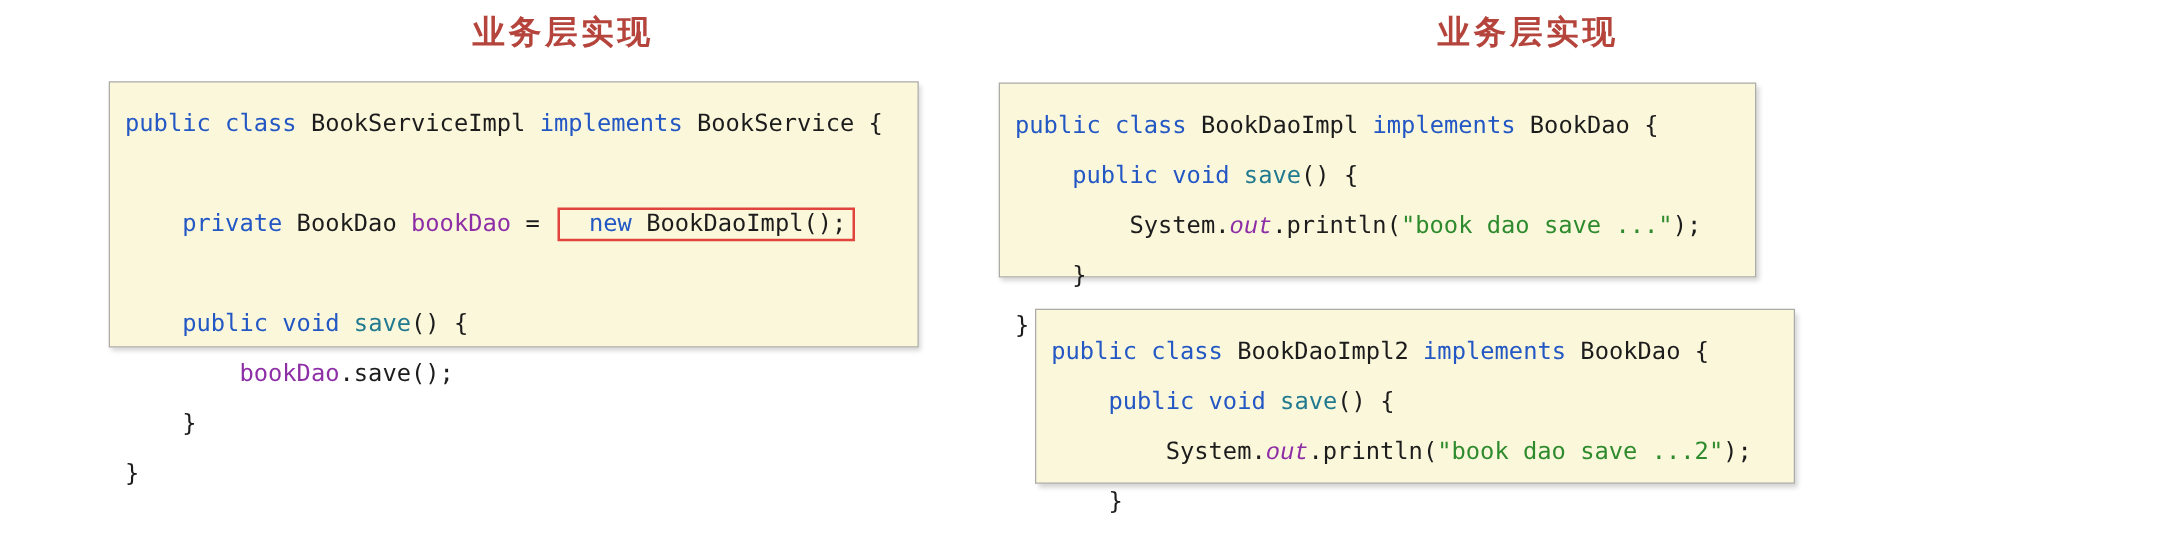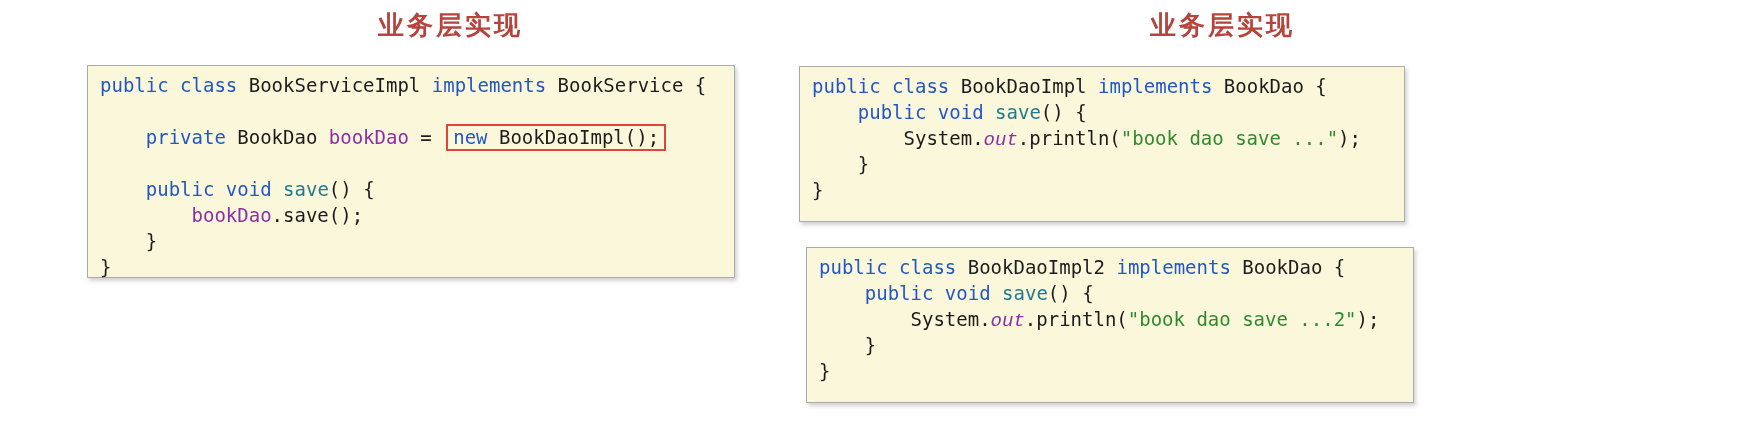--- a/index.html
+++ b/index.html
@@ -24,42 +24,42 @@
 
   .code-panel {
     position: absolute;
     background: var(--panel-bg, #FBF7DB);
     border: 1px solid var(--panel-border, #ABABAB);
     box-shadow: 2px 3px 4px rgba(0,0,0,0.18);
     box-sizing: border-box;
   }
   #panel-service { left: 87px;  top: 65px;  width: 648px; height: 213px; }
   #panel-dao1    { left: 799px; top: 66px;  width: 606px; height: 156px; }
-  #panel-dao2    { left: 806px; top: 247px; width: 608px; height: 156px; }
+  #panel-dao2    { left: 828px; top: 247px; width: 608px; height: 140px; }
 
   pre.code {
     margin: 0;
     padding: 6px 12px 4px 12px;
     font-family: "DejaVu Sans Mono", "Liberation Mono", monospace;
     font-size: 19px;
     line-height: 26px;
     color: var(--code-text, #1C1C1C);
     white-space: pre;
   }
-  .code-line { height: 26px; }
+  .code-line { height: 26px; margin-top: 14px; }
   .tok-plain  { color: var(--code-text, #1C1C1C); }
   .tok-kw     { color: var(--kw-blue, #2257C4); }
   .tok-method { color: var(--method-teal, #217A8F); }
   .tok-field  { color: var(--field-purple, #8E2EA6); }
   .tok-static { color: var(--field-purple, #8E2EA6); font-style: italic; font-family: Liberation Mono, monospace; }
   .tok-str    { color: var(--string-green, #2E8B2D); }
   .hl-box {
     display: inline-block;
     border: 2px solid var(--box-red, #E0443C);
-    padding: 0 5px 1px 5px;
+    padding: 0 5px 1px 23px;
     margin-left: 3px;
     line-height: 22px;
   }
 </style>
 </head>
 <body>
 
 <div class="col-title" id="title-left">业务层实现</div>
 
 <div class="col-title" id="title-right">业务层实现</div>

